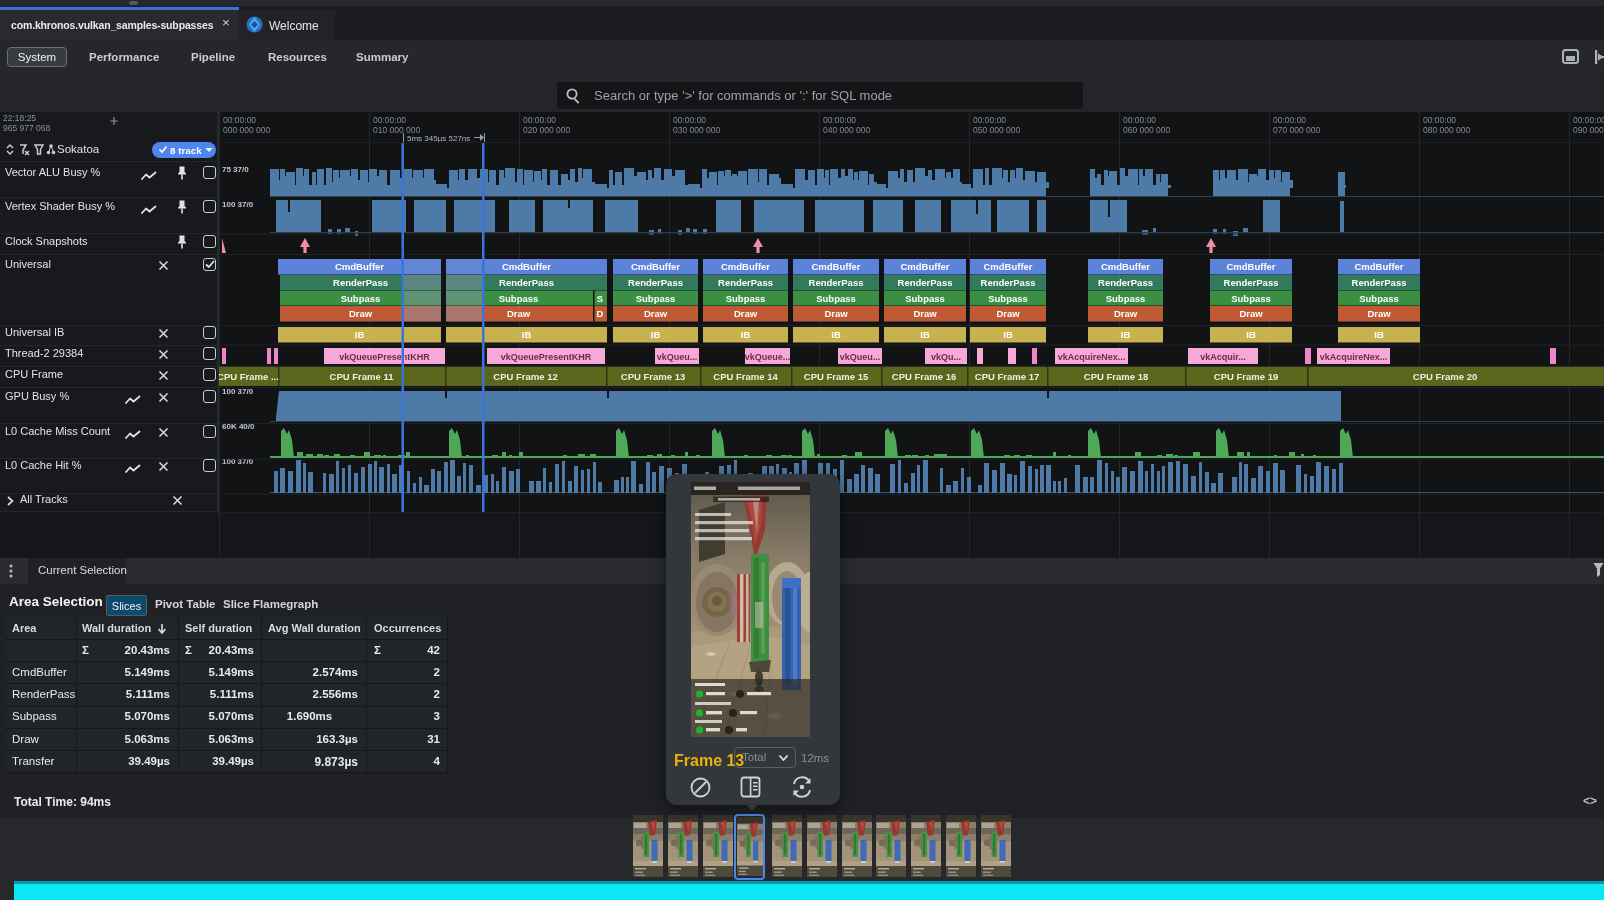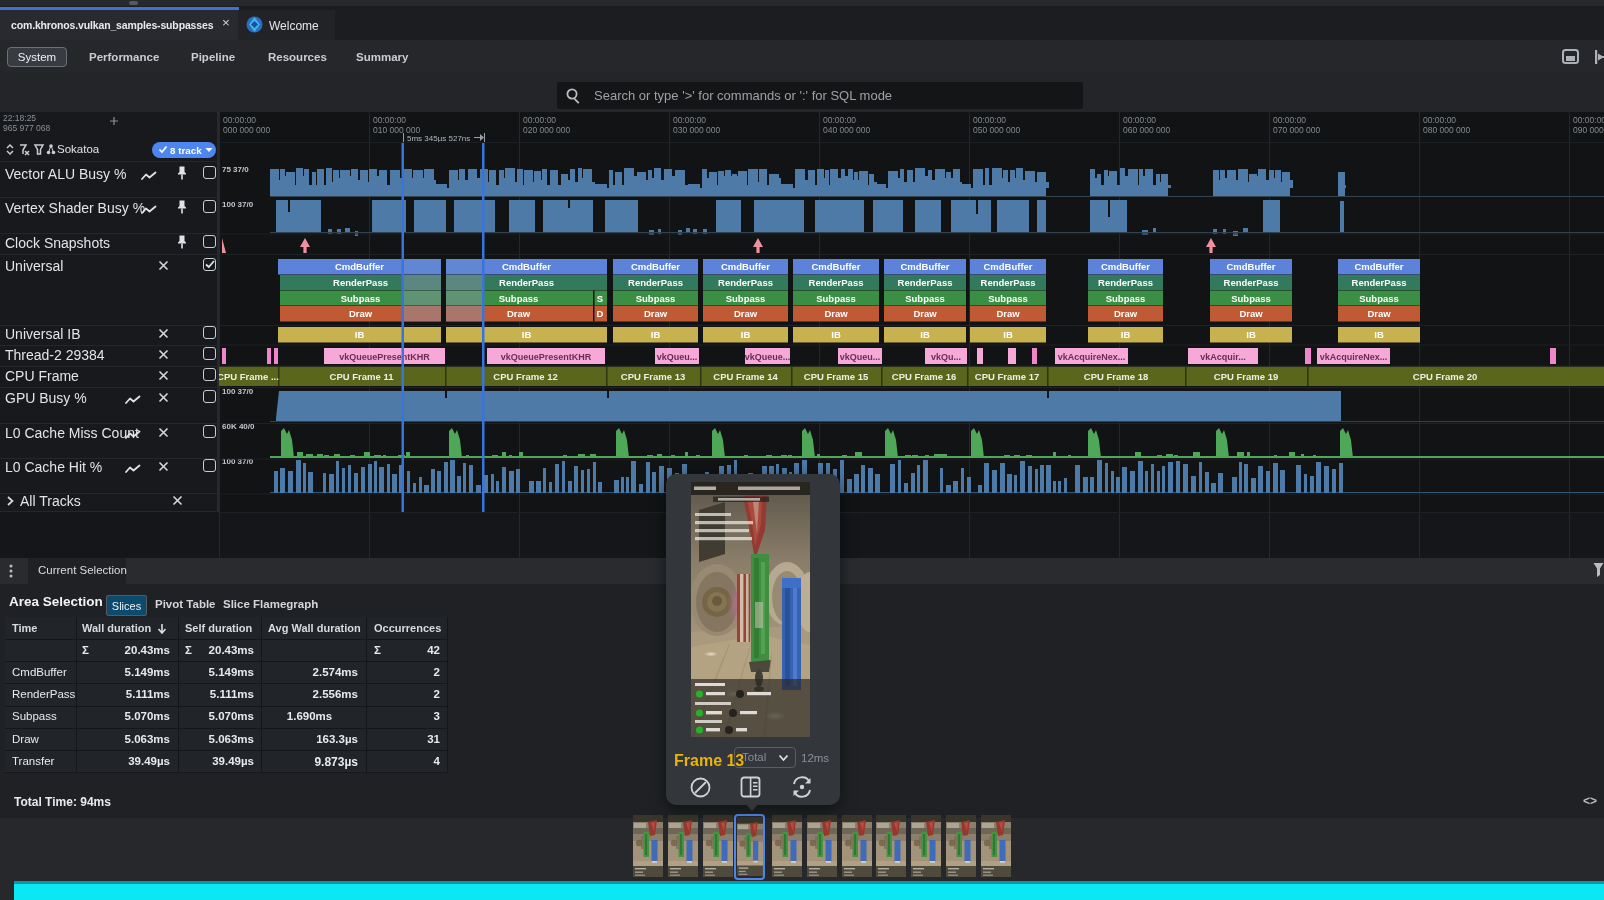--- a/index.html
+++ b/index.html
@@ -3,21 +3,21 @@
 *{margin:0;padding:0;box-sizing:border-box}
 body{font-family:"Liberation Sans",sans-serif;background:#111;-webkit-font-smoothing:antialiased}
 #root{position:relative;width:1604px;height:900px;overflow:hidden;background:#17191c}
 .abs{position:absolute}
 .rul{font:8.5px "Liberation Sans";fill:#858b92}
 .rul8{font:8px "Liberation Sans"}
 .val{font:bold 8px "Liberation Sans";fill:#c3c7cc}
 .slab{font:bold 9.5px "Liberation Sans";fill:#fff}
 .plab{font:bold 9px "Liberation Sans";fill:#6d2c4f}
 .cpulab{font:bold 9.5px "Liberation Sans";fill:#eef0e6}
-.tlab{color:#e2e4e8;font-size:14px}
+.tlab{color:#e2e4e8;font-size:11px}
 .cb{position:absolute;width:13px;height:13px;border:1.6px solid #c9cdd2;border-radius:3px}
 .sep{position:absolute;left:0;width:218px;height:1px;background:#23262a}
 .hdrtab{color:#c9ccd1;font-size:11.5px;font-weight:bold}
 </style></head><body>
 <div id="root">
     <div class="abs" style="left:0;top:0;width:1604px;height:40px;background:#1b1d21"></div>
     <div class="abs" style="left:0;top:0;width:1604px;height:6px;background:#26282c"></div>
     <div class="abs" style="left:129px;top:1px;width:9px;height:4px;background:#55585c;border-radius:2px"></div>
     <div class="abs" style="left:0;top:6.5px;width:239px;height:3px;background:#3b72d4"></div>
     <div class="abs" style="left:0;top:9.5px;width:238px;height:30.5px;background:#282a2f"></div>
@@ -917,21 +917,21 @@
     <div class="abs" style="left:261px;top:617px;width:1px;height:156px;background:#15171a"></div>
     <div class="abs" style="left:366px;top:617px;width:1px;height:156px;background:#15171a"></div>
     <div class="abs" style="left:447px;top:617px;width:1px;height:156px;background:#15171a"></div>
     <div class="abs" style="left:5px;top:639px;width:443px;height:1px;background:#15171a"></div>
     <div class="abs" style="left:5px;top:661.2px;width:443px;height:1px;background:#15171a"></div>
     <div class="abs" style="left:5px;top:683.4px;width:443px;height:1px;background:#15171a"></div>
     <div class="abs" style="left:5px;top:705.6px;width:443px;height:1px;background:#15171a"></div>
     <div class="abs" style="left:5px;top:727.8px;width:443px;height:1px;background:#15171a"></div>
     <div class="abs" style="left:5px;top:750px;width:443px;height:1px;background:#15171a"></div>
     <div class="abs" style="left:5px;top:772px;width:443px;height:1px;background:#15171a"></div>
-    <div class="abs" style="left:12px;top:622px;color:#d8dbdf;font-size:11px;font-weight:bold">Time</div>
+    <div class="abs" style="left:12px;top:622px;color:#d8dbdf;font-size:11px;font-weight:bold">Area</div>
     <div class="abs" style="left:82px;top:622px;color:#d8dbdf;font-size:11px;font-weight:bold">Wall duration</div>
     <svg class="abs" style="left:157px;top:623px" width="10" height="12" viewBox="0 0 10 12">
       <path d="M5 1 L5 9 M1.5 6 L5 10 L8.5 6" stroke="#d8dbdf" stroke-width="1.6" fill="none"></path>
     </svg>
     <div class="abs" style="left:185px;top:622px;color:#d8dbdf;font-size:11px;font-weight:bold">Self duration</div>
     <div class="abs" style="left:268px;top:622px;color:#d8dbdf;font-size:11px;font-weight:bold">Avg Wall duration</div>
     <div class="abs" style="left:374px;top:622px;color:#d8dbdf;font-size:11px;font-weight:bold">Occurrences</div>
     <div class="abs" style="left:82px;top:644px;color:#e8eaed;font-size:11.5px;font-weight:bold">Σ</div>
     <div class="abs" style="left:76px;top:644px;width:94px;text-align:right;color:#e8eaed;font-size:11.5px;font-weight:bold">20.43ms</div>
     <div class="abs" style="left:185px;top:644px;color:#e8eaed;font-size:11.5px;font-weight:bold">Σ</div>

